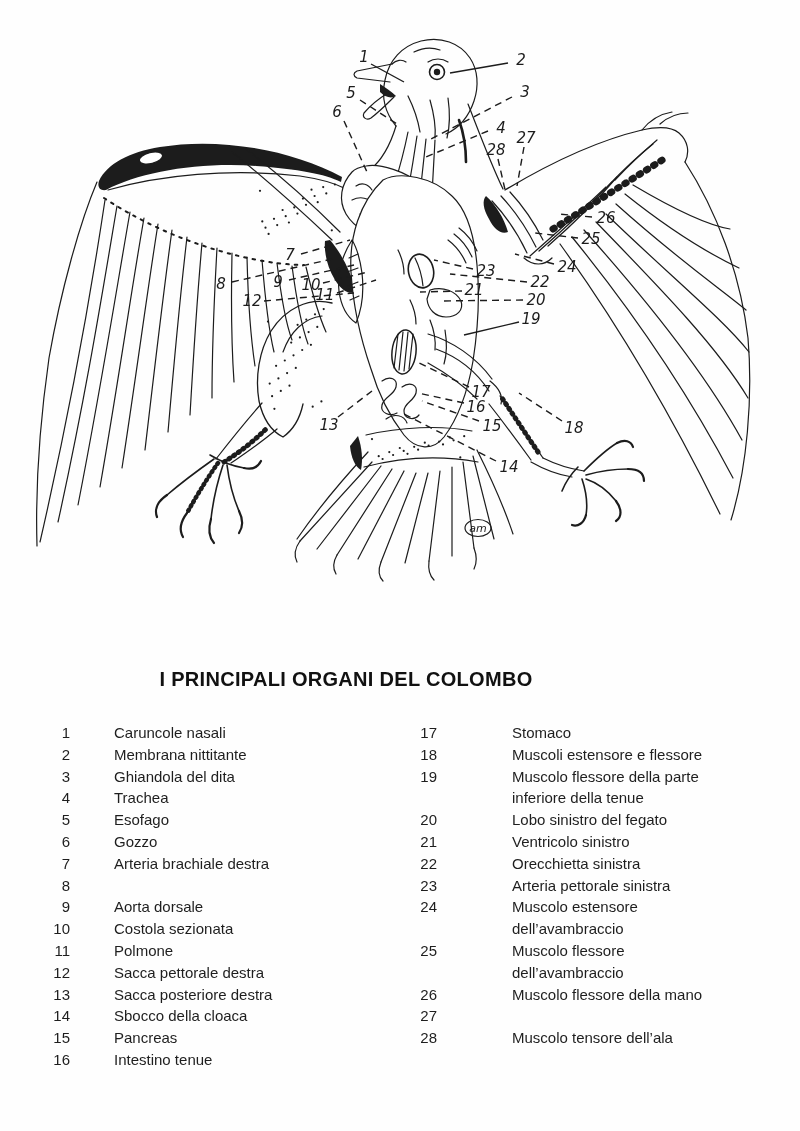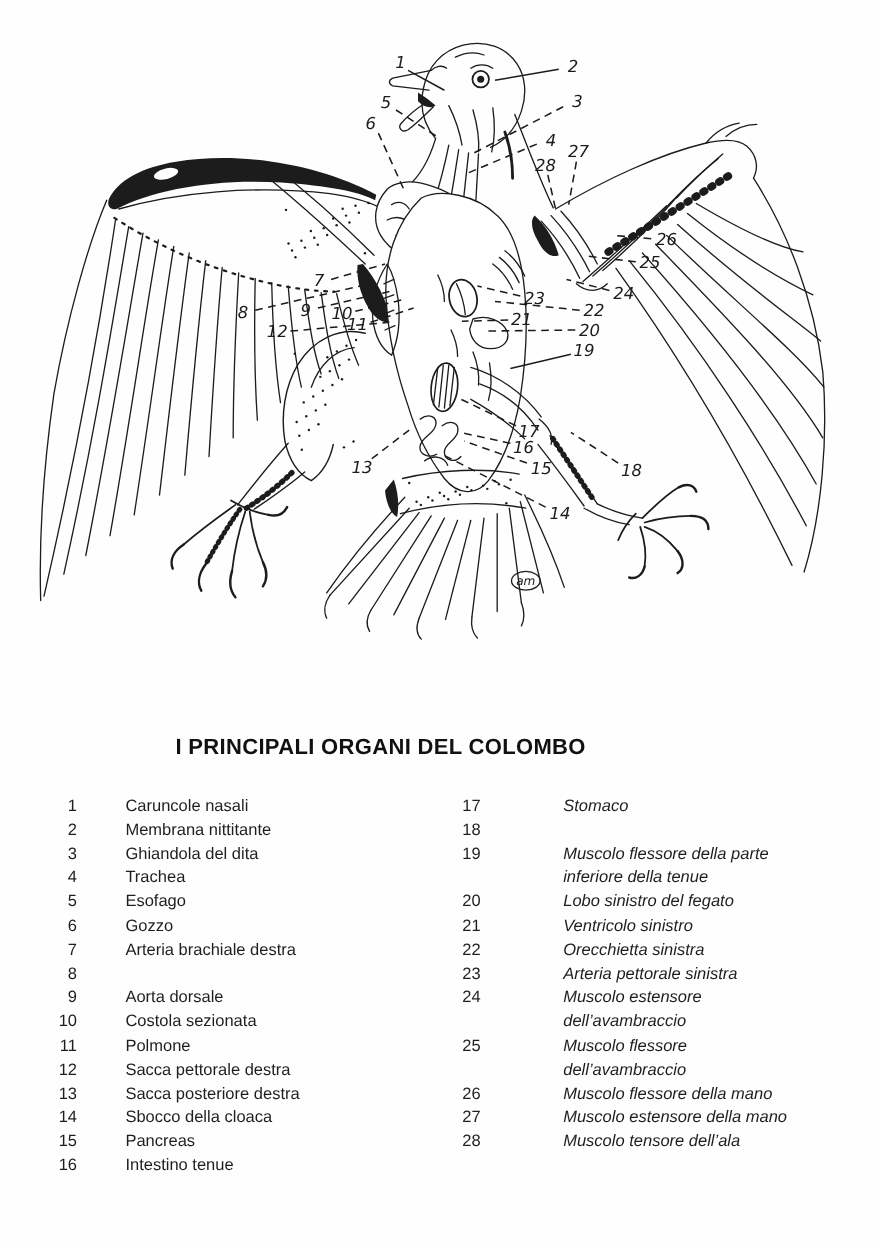--- a/index.html
+++ b/index.html
@@ -23,21 +23,21 @@
     font-size:20px;font-weight:bold;letter-spacing:.3px;color:#111;
   }
   
   .legend-col{position:absolute;top:722px;font-size:15px;line-height:21.8px;}
   .legend-col.left{left:30px;width:365px;}
   .legend-col.right{left:402px;width:392px;}
   .legend-row{display:flex;align-items:flex-start;}
   .legend-num{flex:0 0 40px;text-align:right;}
   .legend-col.right .legend-num{flex:0 0 35px;}
   .legend-text{margin-left:44px;}
-  .legend-col.right .legend-text{margin-left:75px;font-style:italic;}
+  .legend-col.right .legend-text{margin-left:75px;}
 </style>
 </head>
 <body>
 
 <div class="page">
 
   <div class="figure-wrap">
     <svg width="800" height="650" viewBox="0 0 800 650">
       <g stroke="#1c1c1c" fill="none" stroke-width="1.2" stroke-linecap="round" stroke-linejoin="round">
 
@@ -440,20 +440,21 @@
   <div class="legend-col right" id="legend-right">
       <div class="legend-row">
         <div class="legend-num">17</div>
         <div class="legend-text">
           <div>Stomaco</div>
         </div>
       </div>
       <div class="legend-row">
         <div class="legend-num">18</div>
         <div class="legend-text">
+          <div>Muscoli estensore e flessore</div>
         </div>
       </div>
       <div class="legend-row">
         <div class="legend-num">19</div>
         <div class="legend-text">
           <div>Muscolo flessore della parte</div>
           <div>inferiore della tenue</div>
         </div>
       </div>
       <div class="legend-row">
@@ -495,23 +496,20 @@
         </div>
       </div>
       <div class="legend-row">
         <div class="legend-num">26</div>
         <div class="legend-text">
           <div>Muscolo flessore della mano</div>
         </div>
       </div>
       <div class="legend-row">
         <div class="legend-num">27</div>
-        <div class="legend-text">
-          <div>Muscolo estensore della mano</div>
-        </div>
       </div>
       <div class="legend-row">
         <div class="legend-num">28</div>
         <div class="legend-text">
           <div>Muscolo tensore dell’ala</div>
         </div>
       </div>
     </div>
 </div>
 

